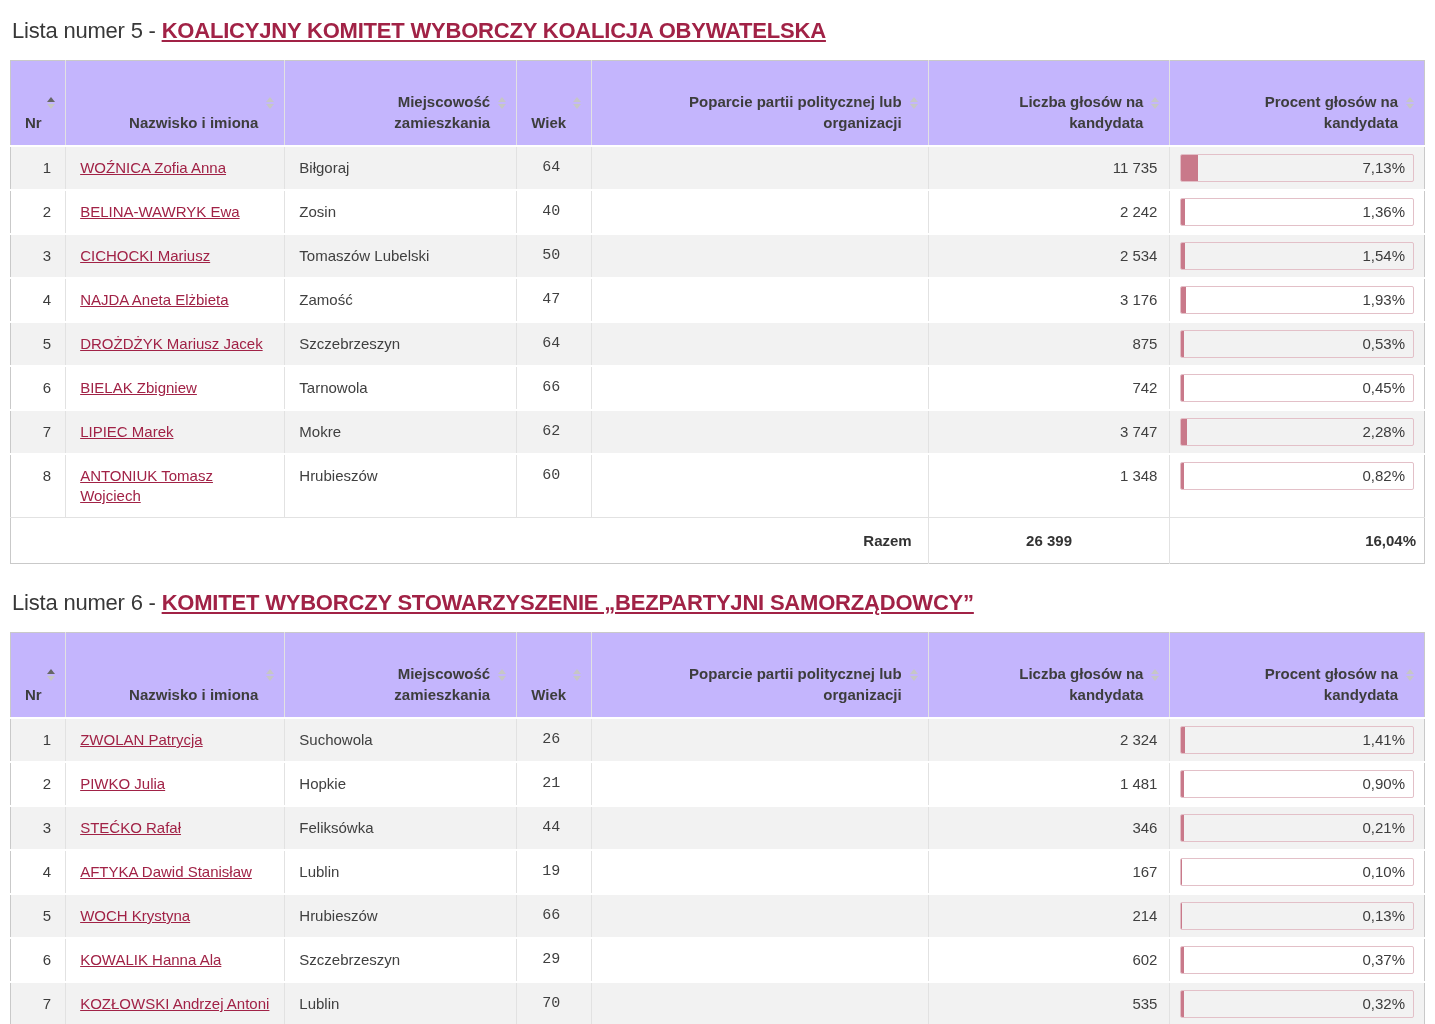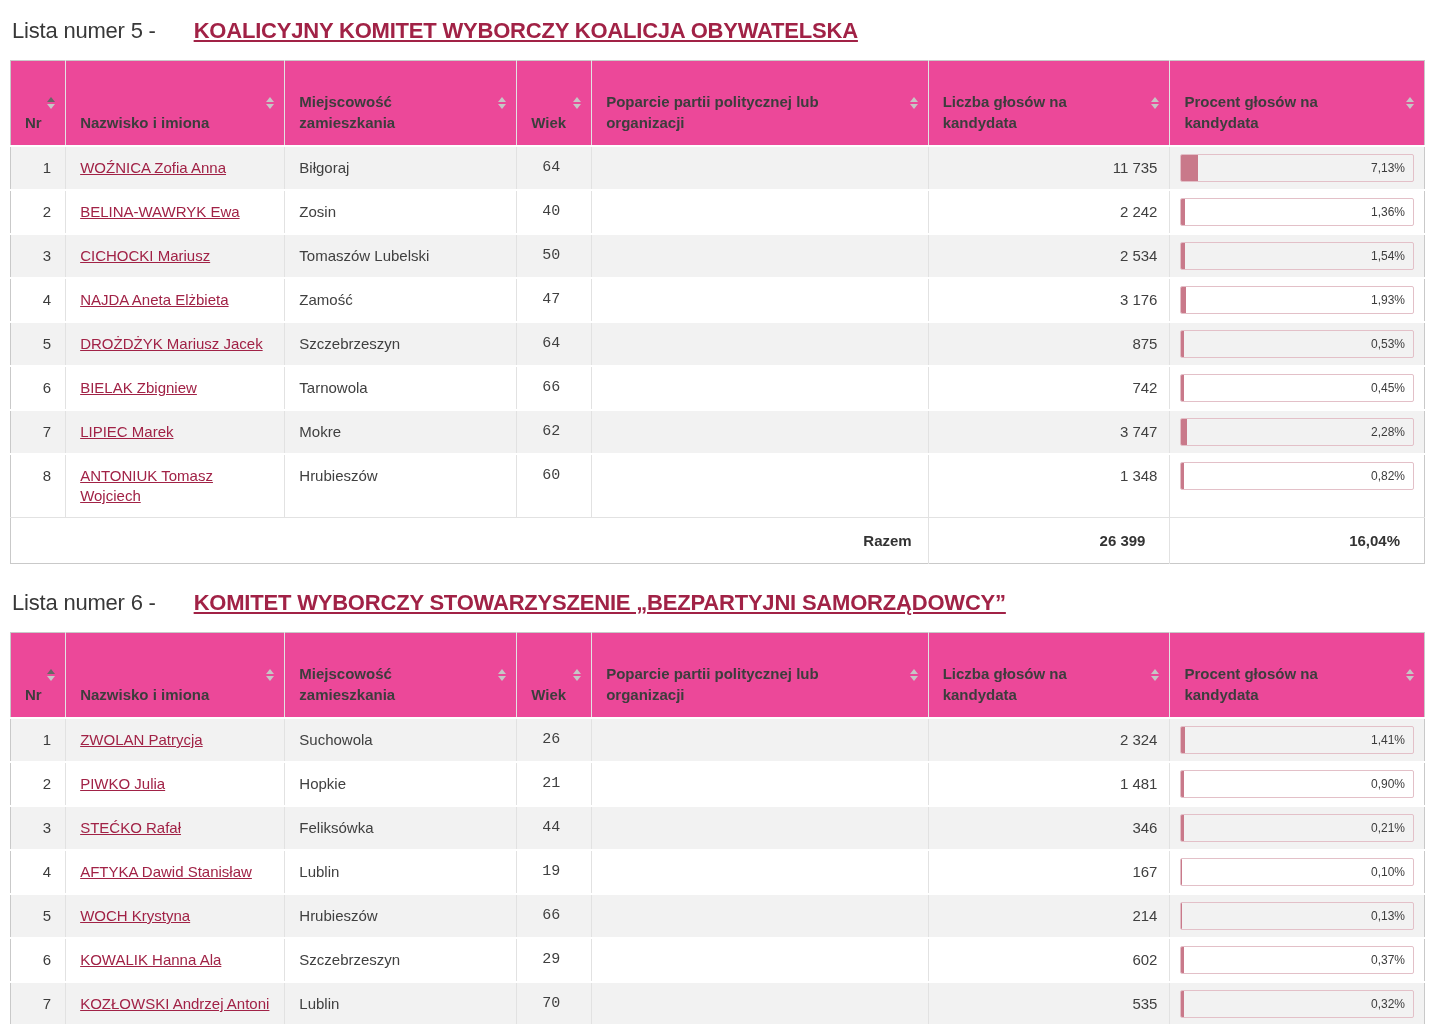--- a/index.html
+++ b/index.html
@@ -24,41 +24,40 @@
     font-weight:400;
     color:#383838;
     margin:12px 0 16px 2px;
     letter-spacing:-0.2px;
   }
   .list-title .committee-link{
     color:var(--accent);
     font-weight:600;
     text-decoration:underline;
     text-transform:uppercase;
-    margin-left:32px;
   }
   table.results{
     width:100%;
     border-collapse:collapse;
     table-layout:fixed;
     border:1px solid var(--border-outer);
     margin-bottom:26px;
   }
   thead th{
     font-size:15px;
     font-weight:700;
     color:#3d3d3d;
-    text-align:left;
+    text-align:right;
     vertical-align:bottom;
     padding:14px 26px 12px 14px;
     line-height:21px;
     position:relative;
     border-right:1px solid var(--border-inner);
     border-bottom:1px solid var(--border-outer);
-    background:#ec4899;
+    background:#c4b5fd;
   }
   thead th:last-child{border-right:none;}
   thead th .hdr-label{display:inline-block;}
   th.wrap-narrow .hdr-label{max-width:130px;}
   th.wrap-wide .hdr-label{max-width:250px;}
   th.wrap-mid .hdr-label{max-width:160px;margin-top:16px;}
   .sort-icon{
     position:absolute;
     right:10px;top:50%;
     transform:translateY(-50%);
@@ -96,32 +95,32 @@
     border-radius:2px;
     background:transparent;
     overflow:hidden;
   }
   .bar-fill{
     position:absolute;left:0;top:0;bottom:0;
     background:var(--bar-fill);
   }
   .bar-label{
     position:absolute;right:8px;top:0;
-    line-height:26px;font-size:12px;color:#3c3c3c;
+    line-height:26px;font-size:15px;color:#3c3c3c;
   }
   tfoot td{
     font-size:15px;
     font-weight:700;
     color:#333;
-    padding:14px 24px;
+    padding:14px 8px;
     border-top:1px solid var(--border-outer);
     background:#fff;
   }
   td.f-label{text-align:right;padding-right:16px;border-right:1px solid var(--border-inner);}
-  td.f-votes{text-align:right;border-right:1px solid var(--border-inner);}
+  td.f-votes{text-align:center;border-right:1px solid var(--border-inner);}
   td.f-pct{text-align:right;}
 </style>
 </head>
 <body>
 
 <h2 class="list-title"><span>Lista numer 5 - </span><a href="#" class="committee-link">KOALICYJNY KOMITET WYBORCZY KOALICJA OBYWATELSKA</a></h2>
 
 <table class="results">
   <colgroup>
     <col style="width:3.9%">

